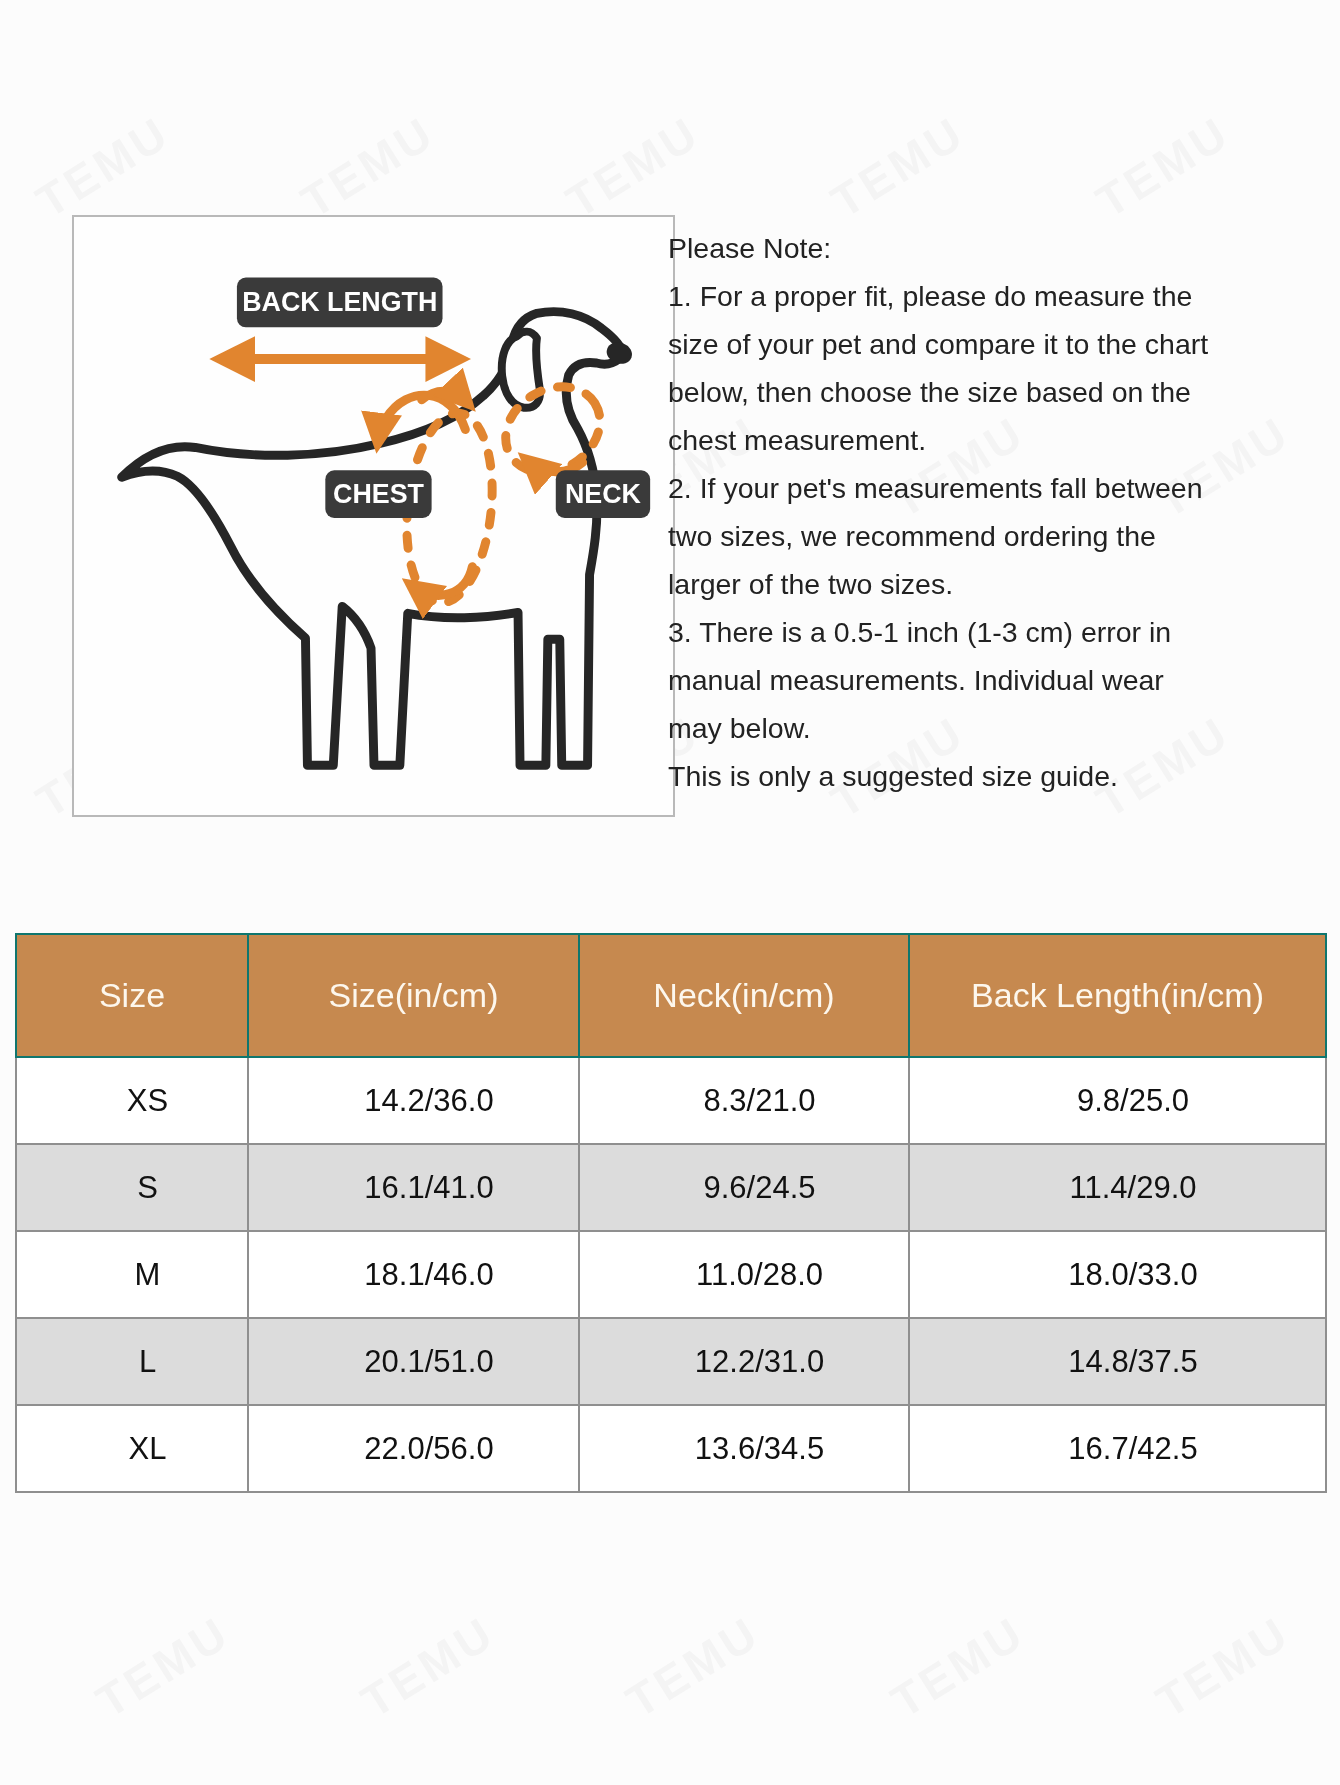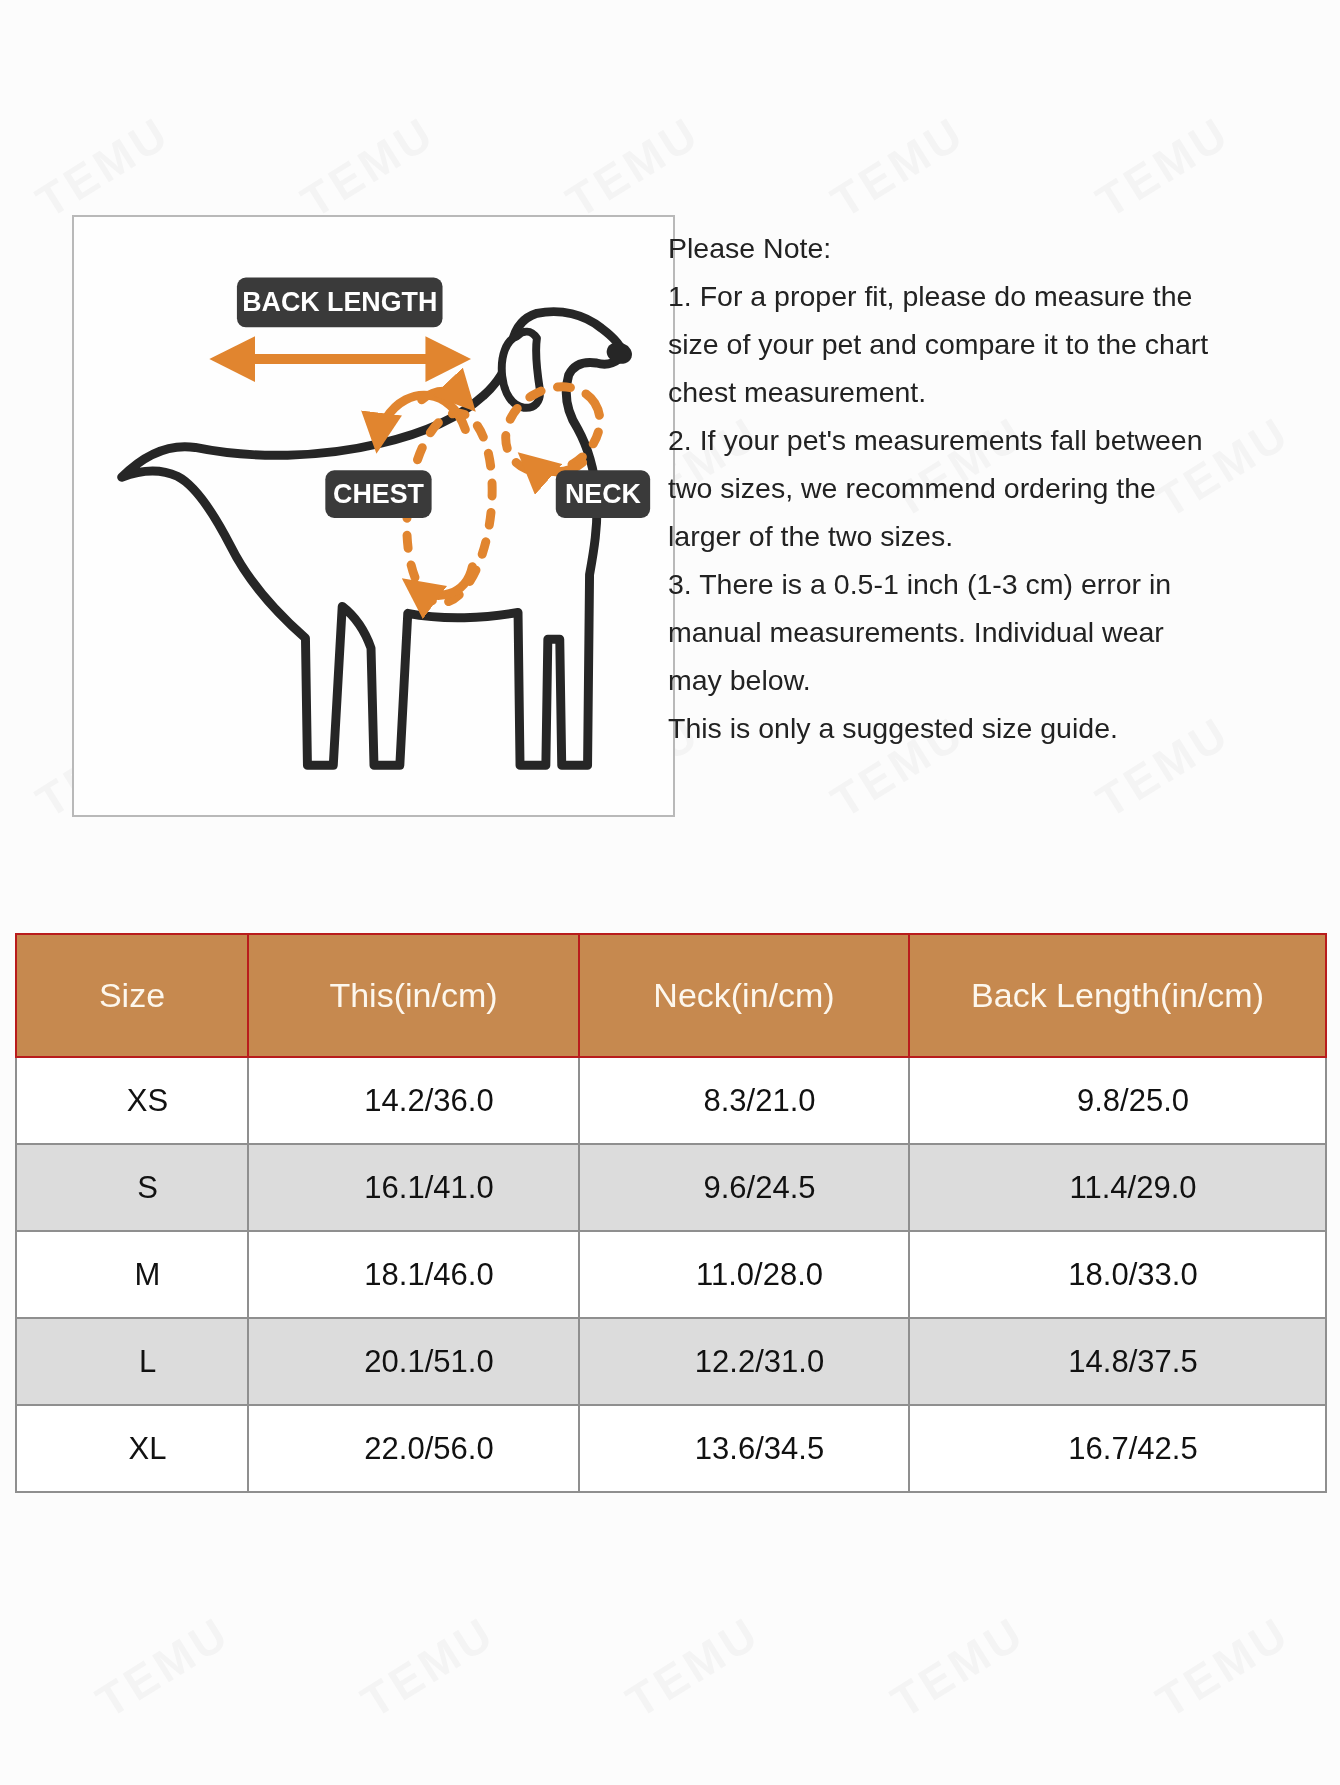--- a/index.html
+++ b/index.html
@@ -50,21 +50,21 @@
     table-layout:fixed;
     z-index:1;
     text-align:center;
   }
   table.size-table th{
     background:#c6894f;
     color:#fdf7ed;
     font-weight:normal;
     font-size:34px;
     height:119px;
-    border:2px solid #b91c1c;
+    border:2px solid #0f766e;
   }
   table.size-table td{
     font-size:31px;
     color:#111111;
     height:83px;
     background:#ffffff;
     border:2px solid #8f8f8f;
     padding-left:32px;
   }
   table.size-table tr.alt td{background:#dcdcdc;}
@@ -172,41 +172,42 @@
         <rect x="485" y="255" width="95" height="48" rx="9" fill="#3a3a3a"></rect>
         <text class="meas-label-text" x="532.5" y="288" text-anchor="middle">NECK</text>
       </g>
     </svg>
   </div>
 
   <div class="notes">
     <div class="note-line">Please Note:</div>
     <div class="note-line">1. For a proper fit, please do measure the</div>
     <div class="note-line">size of your pet and compare it to the chart</div>
+    <div class="note-line">below, then choose the size based on the</div>
     <div class="note-line">chest measurement.</div>
     <div class="note-line">2. If your pet's measurements fall between</div>
     <div class="note-line">two sizes, we recommend ordering the</div>
     <div class="note-line">larger of the two sizes.</div>
     <div class="note-line">3. There is a 0.5-1 inch (1-3 cm) error in</div>
     <div class="note-line">manual measurements. Individual wear</div>
     <div class="note-line">may below.</div>
     <div class="note-line">This is only a suggested size guide.</div>
   </div>
 
   <table class="size-table">
     <colgroup>
       <col style="width:232px">
         <col style="width:331px">
         <col style="width:330px">
         <col style="width:417px">
     </colgroup>
     <thead>
       <tr>
         <th>Size</th>
-        <th>This(in/cm)</th>
+        <th>Size(in/cm)</th>
         <th>Neck(in/cm)</th>
         <th>Back Length(in/cm)</th>
       </tr>
     </thead>
     <tbody>
       <tr>
         <td>XS</td>
         <td>14.2/36.0</td>
         <td>8.3/21.0</td>
         <td>9.8/25.0</td>

